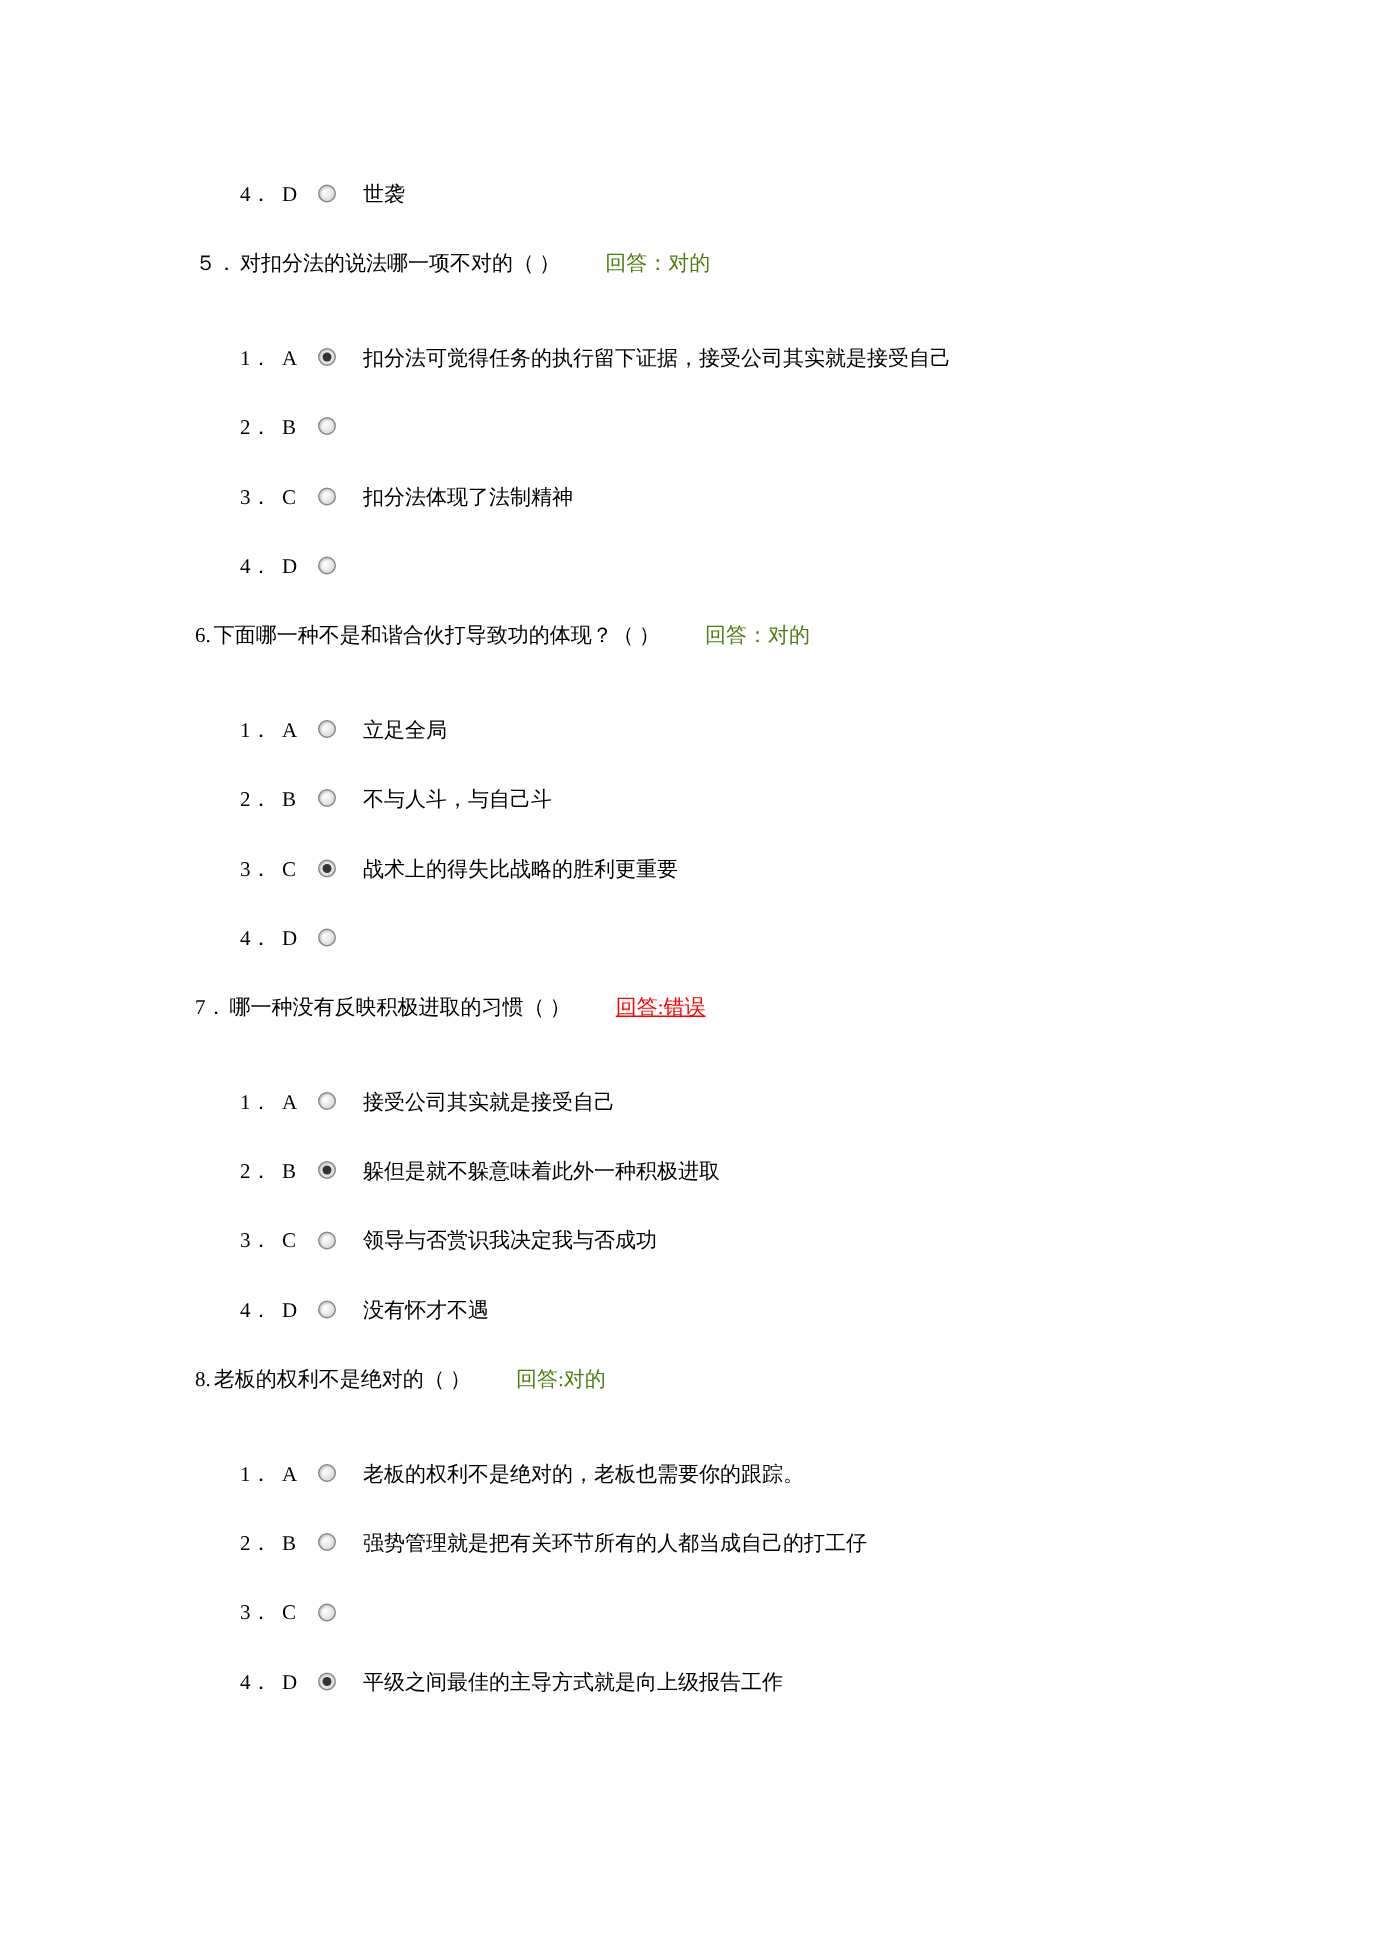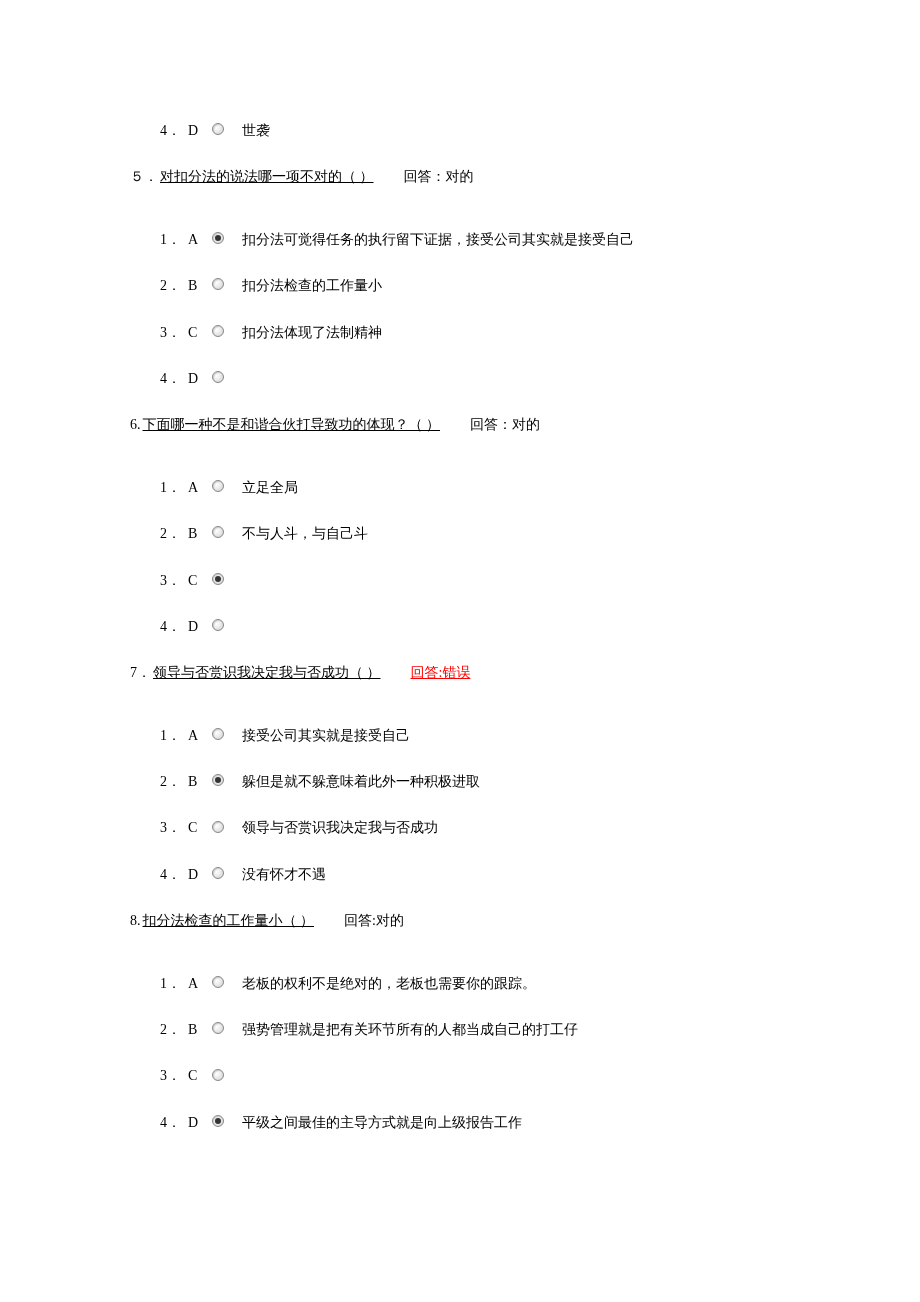--- a/index.html
+++ b/index.html
@@ -27,27 +27,26 @@
       margin-bottom: 40px;
       display: flex;
       align-items: baseline;
       flex-wrap: wrap;
     }
     .question-number {
       margin-right: 2px;
     }
     .question-text {
       margin-right: 30px;
-      text-decoration: underline;
     }
     .feedback {
       font-weight: normal;
     }
     .feedback.correct {
-      color: #000000;
+      color: #4d7c0f;
     }
     .feedback.wrong {
       color: #ff0000;
       text-decoration: underline;
     }
     .options-list {
       margin-left: 30px;
     }
     .option-row {
       display: flex;
@@ -123,21 +122,20 @@
     </span>
     <span class="option-text">扣分法可觉得任务的执行留下证据，接受公司其实就是接受自己</span>
   </div>
 
   <div class="option-row">
     <span class="option-index">2．</span>
     <span class="option-letter">B</span>
     <span class="radio-wrap">
       <span class="radio"></span>
     </span>
-    <span class="option-text">扣分法检查的工作量小</span>
   </div>
 
   <div class="option-row">
     <span class="option-index">3．</span>
     <span class="option-letter">C</span>
     <span class="radio-wrap">
       <span class="radio"></span>
     </span>
     <span class="option-text">扣分法体现了法制精神</span>
   </div>
@@ -176,36 +174,37 @@
     </span>
     <span class="option-text">不与人斗，与自己斗</span>
   </div>
 
   <div class="option-row">
     <span class="option-index">3．</span>
     <span class="option-letter">C</span>
     <span class="radio-wrap">
       <span class="radio selected"></span>
     </span>
+    <span class="option-text">战术上的得失比战略的胜利更重要</span>
   </div>
 
   <div class="option-row">
     <span class="option-index">4．</span>
     <span class="option-letter">D</span>
     <span class="radio-wrap">
       <span class="radio"></span>
     </span>
   </div>
 </div>
   </div>
 
   <div class="question-block">
     <div class="question-stem">
       <span class="question-number">7．</span>
-      <span class="question-text">领导与否赏识我决定我与否成功（   ）</span>
+      <span class="question-text">哪一种没有反映积极进取的习惯（   ）</span>
       <span class="feedback wrong">回答:错误</span>
     </div>
     <div class="options-list">
   <div class="option-row">
     <span class="option-index">1．</span>
     <span class="option-letter">A</span>
     <span class="radio-wrap">
       <span class="radio"></span>
     </span>
     <span class="option-text">接受公司其实就是接受自己</span>
@@ -236,21 +235,21 @@
       <span class="radio"></span>
     </span>
     <span class="option-text">没有怀才不遇</span>
   </div>
 </div>
   </div>
 
   <div class="question-block">
     <div class="question-stem">
       <span class="question-number">8.  </span>
-      <span class="question-text">扣分法检查的工作量小（  ）</span>
+      <span class="question-text">老板的权利不是绝对的（  ）</span>
       <span class="feedback correct">回答:对的</span>
     </div>
     <div class="options-list">
   <div class="option-row">
     <span class="option-index">1．</span>
     <span class="option-letter">A</span>
     <span class="radio-wrap">
       <span class="radio"></span>
     </span>
     <span class="option-text">老板的权利不是绝对的，老板也需要你的跟踪。</span>

